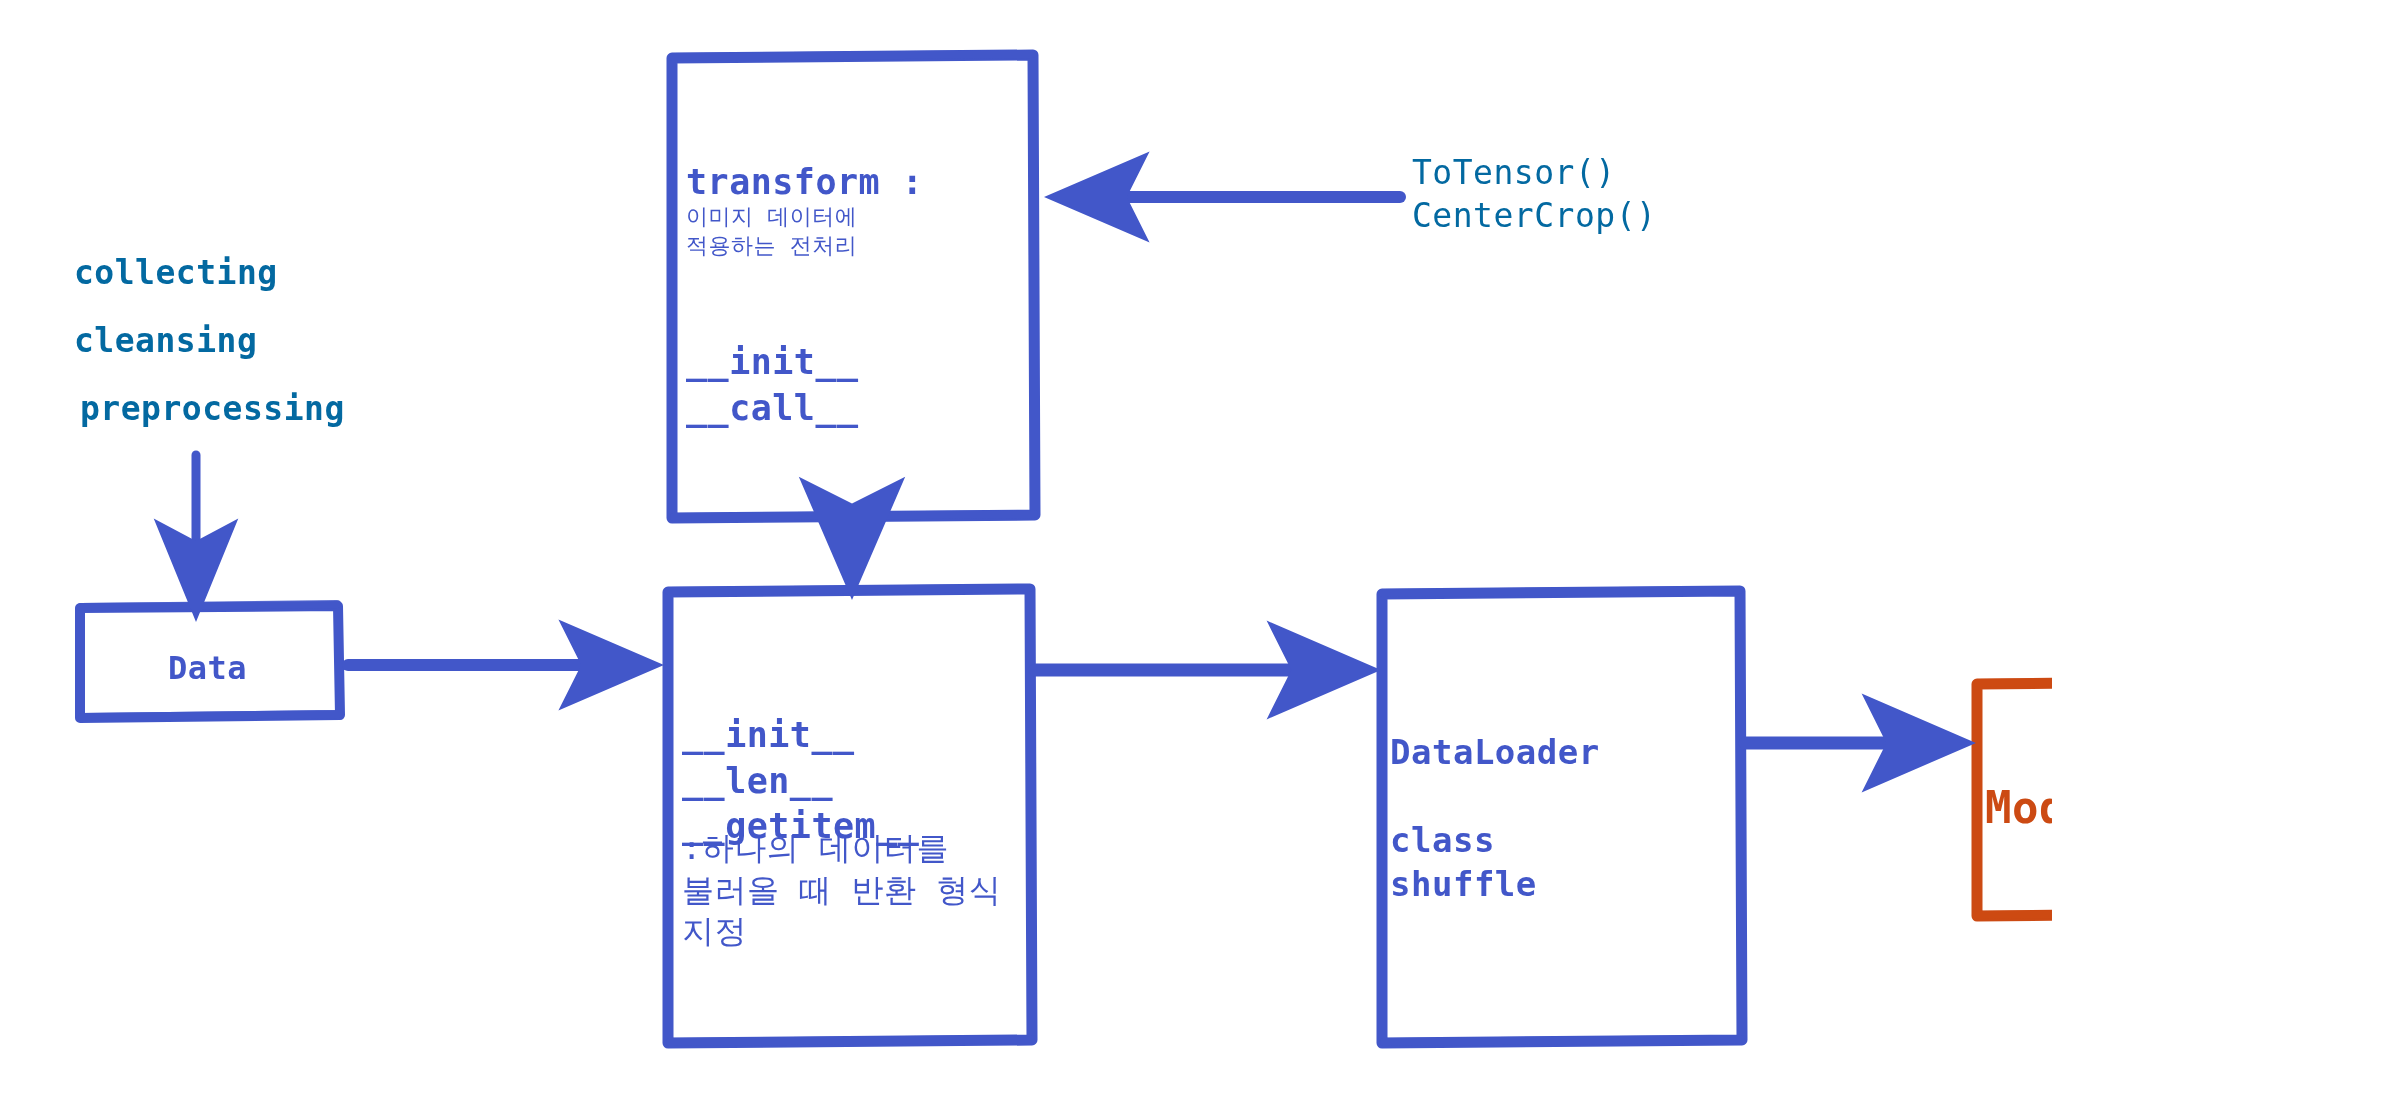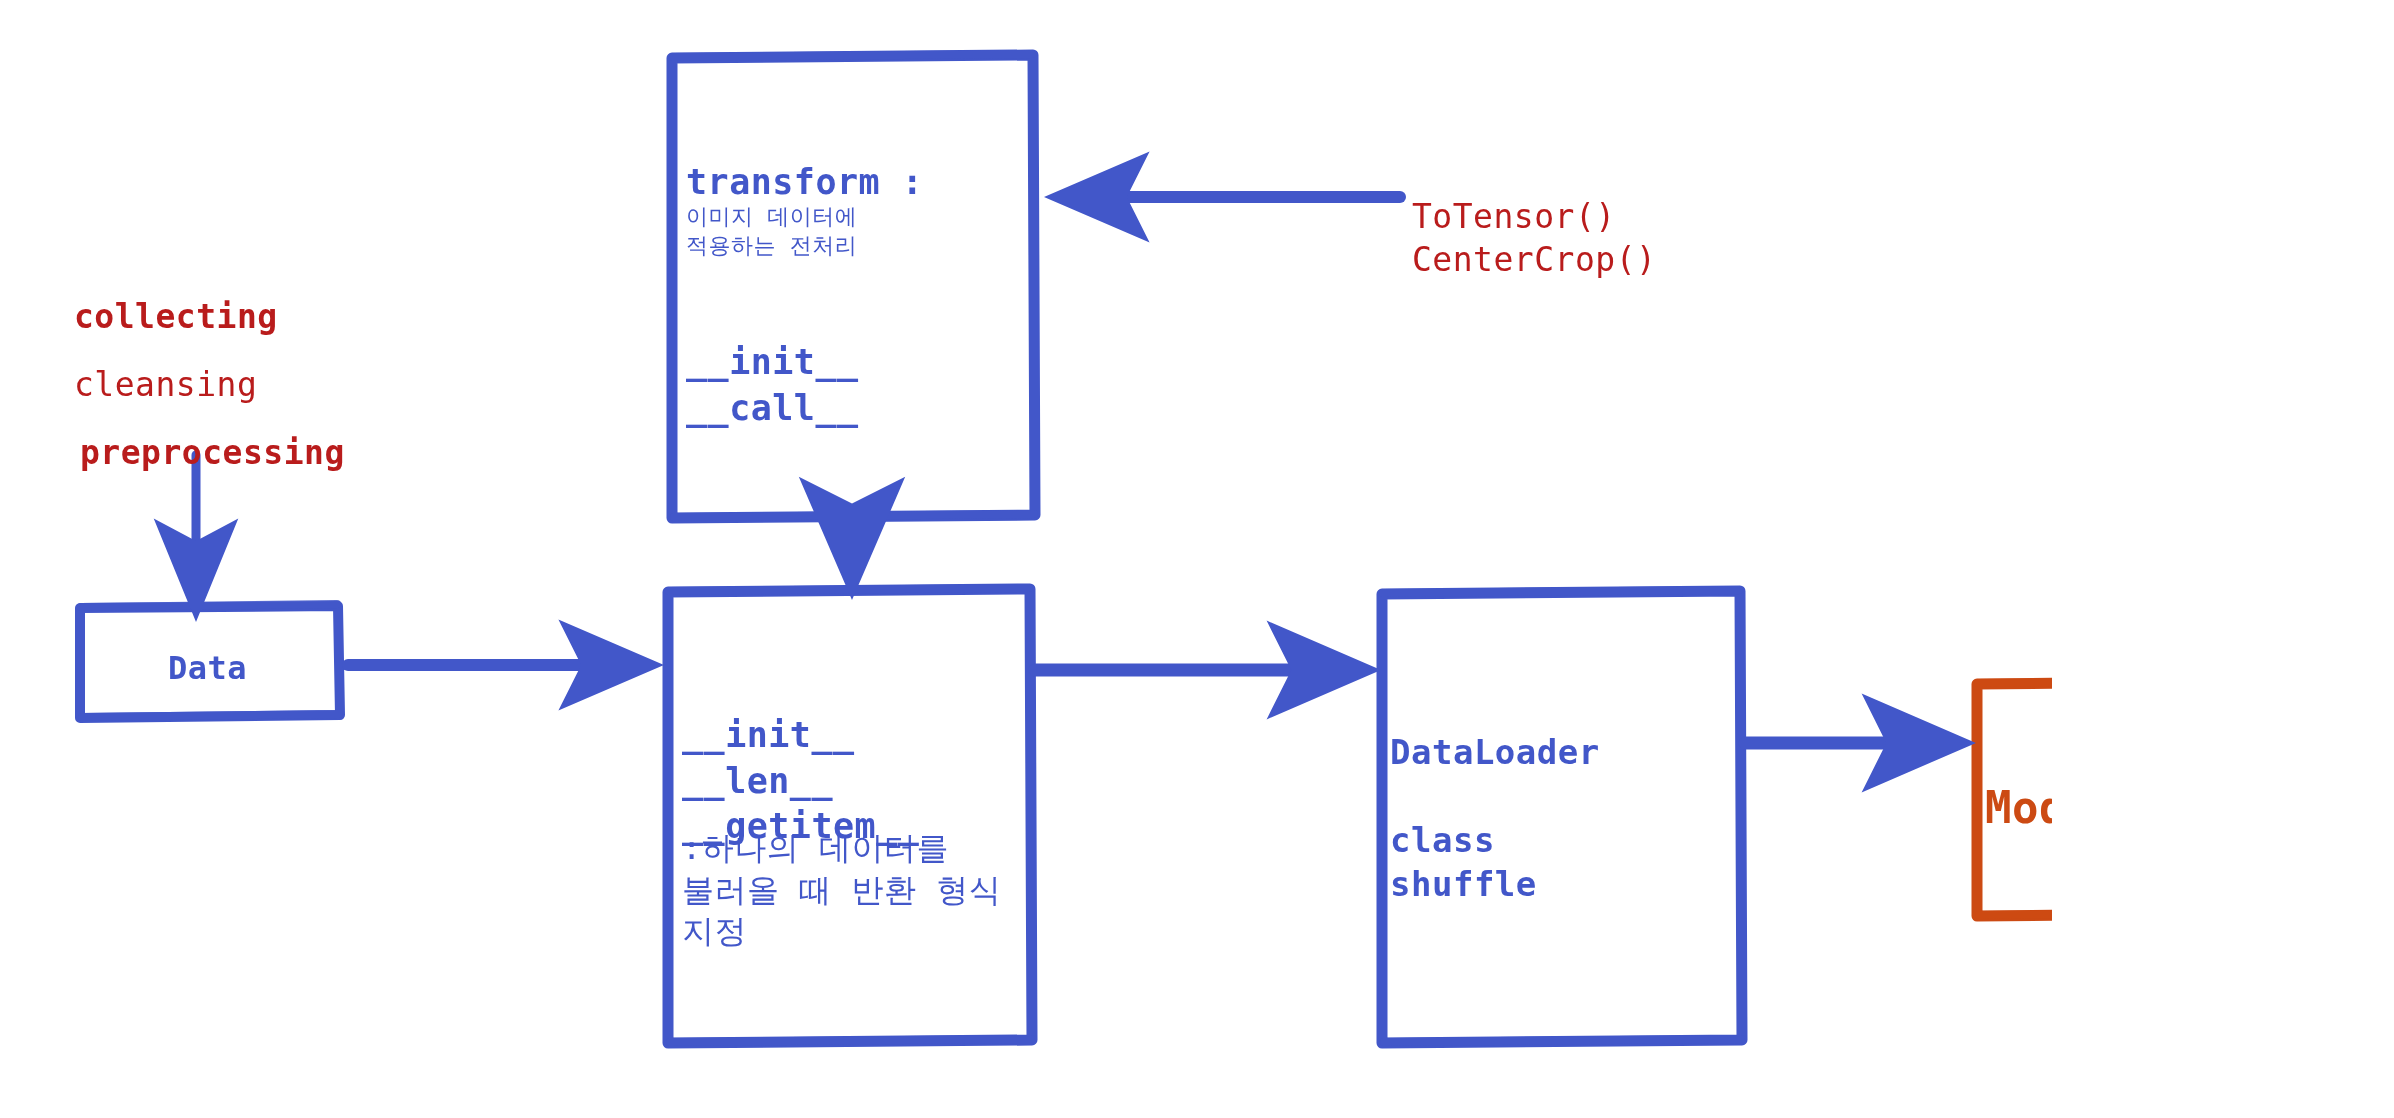--- a/index.html
+++ b/index.html
@@ -29,34 +29,33 @@
     position: absolute;
     font-family: "DejaVu Sans Mono", "Liberation Mono", monospace;
     white-space: pre;
     line-height: 1.30;
     letter-spacing: 0.5px;
   }
   .blue-text {
     color: #4257c9;
   }
   .green-text {
-    color: #b91c1c;
-    margin-top: 44px;
+    color: #0369a1;
   }
   .orange-text {
     color: #cc4a13;
   }
   .t-transform-title { left: 686px; top: 160px;  font-size: 35px; font-weight: bold; }
   .t-transform-kr    { left: 686px; top: 203px;  font-size: 22px; }
   .t-transform-dund  { left: 686px; top: 340px;  font-size: 35px; font-weight: bold; }
 
   .t-totensor  { left: 1412px; top: 152px; font-size: 33px; }
 
   .t-collecting    { left: 74px;  top: 252px; font-size: 33px; font-weight: bold; }
-  .t-cleansing     { left: 74px;  top: 320px; font-size: 33px; font-weight: normal; }
+  .t-cleansing     { left: 74px;  top: 320px; font-size: 33px; font-weight: bold; }
   .t-preprocessing { left: 80px;  top: 388px; font-size: 33px; font-weight: bold; }
 
   .t-data { left: 168px; top: 648px; font-size: 32px; font-weight: bold; }
 
   .t-dataset-title { left: 682px; top: 625px; font-size: 35px; font-weight: bold; }
   .t-dataset-dund  { left: 682px; top: 713px; font-size: 35px; font-weight: bold; }
   .t-dataset-kr    { left: 682px; top: 828px; font-size: 32px; }
 
   .t-dataloader   { left: 1390px; top: 730px; font-size: 34px; font-weight: bold; }
   .t-dl-params    { left: 1390px; top: 818px; font-size: 34px; font-weight: bold; }

